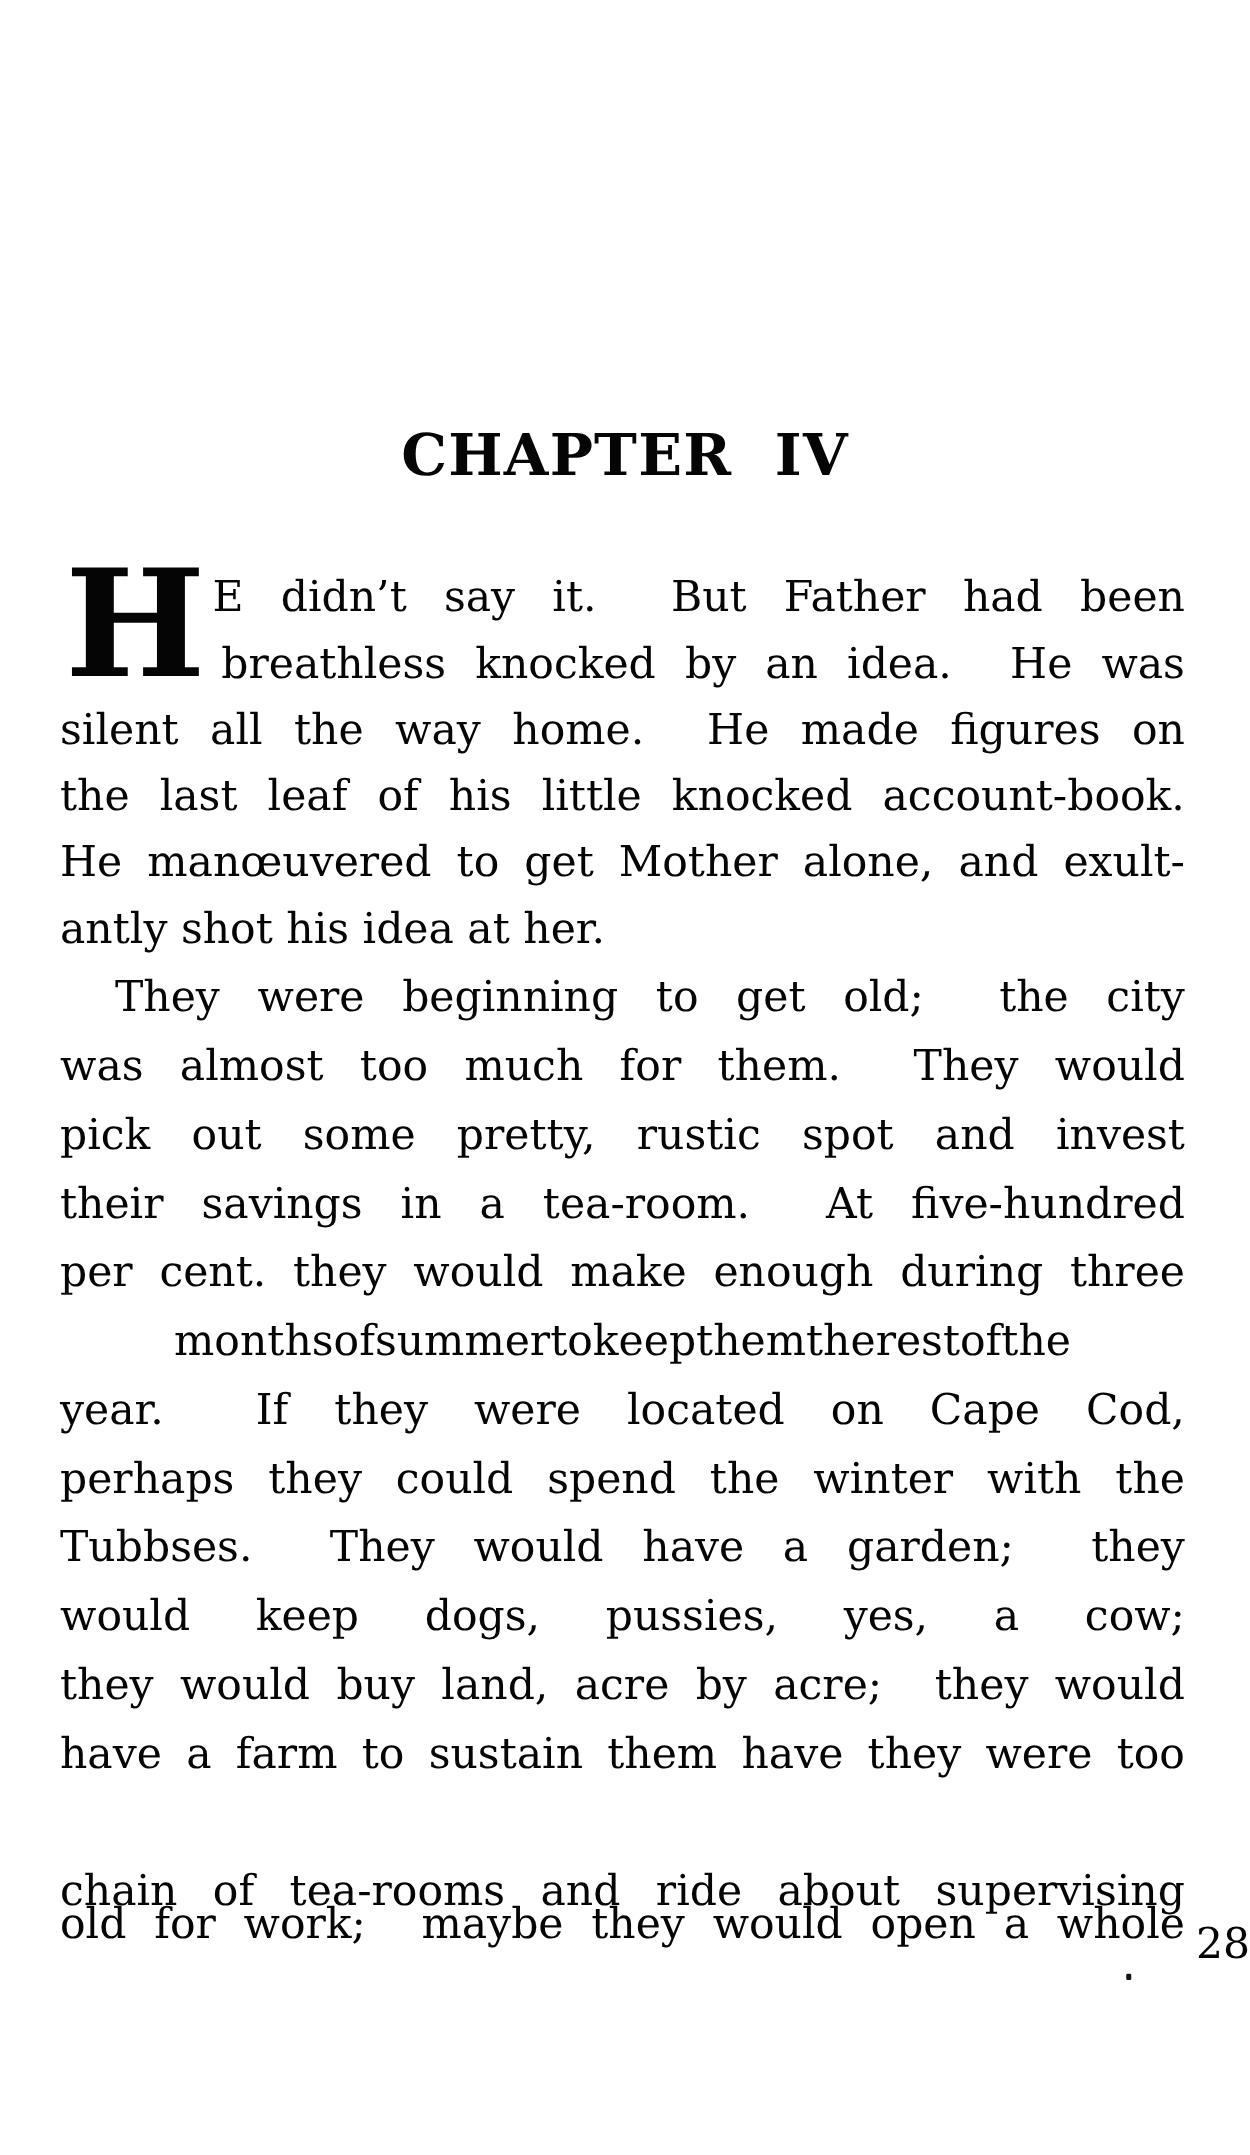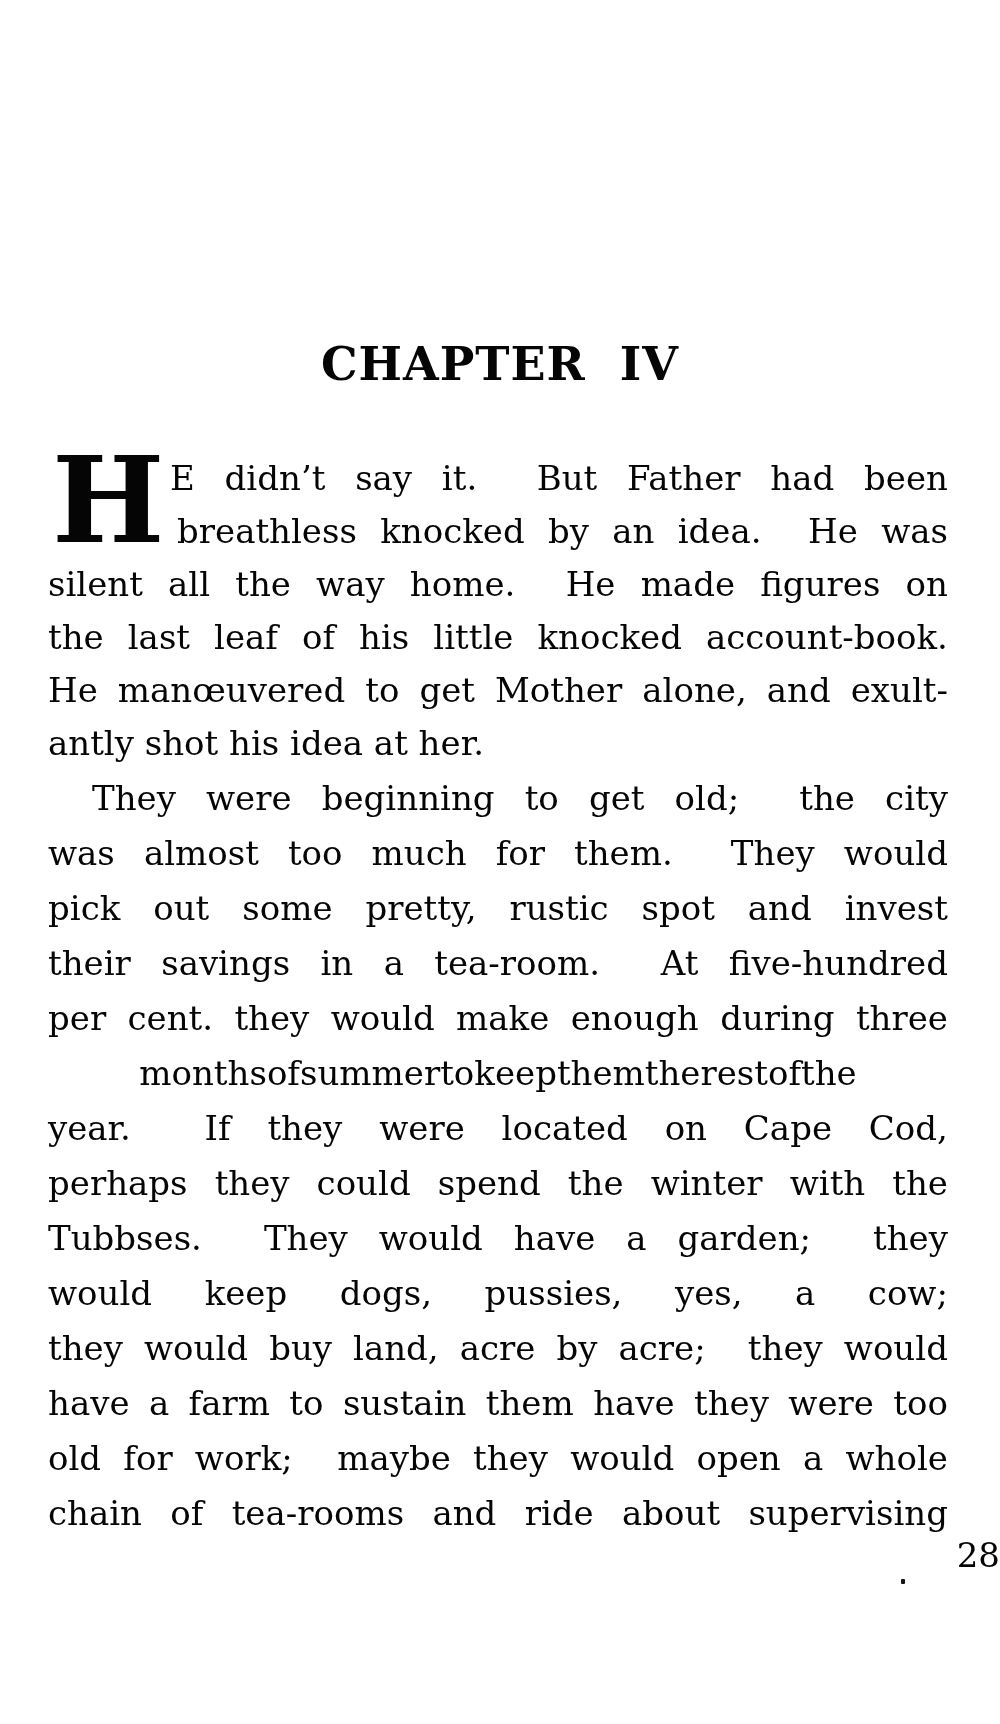--- a/index.html
+++ b/index.html
@@ -96,20 +96,20 @@
   <div class="line p2 just" style="top:881px;  left:48px; width:900px;"><span>pick</span><span>out</span><span>some</span><span>pretty,</span><span>rustic</span><span>spot</span><span>and</span><span>invest</span></div>
   <div class="line p2 just" style="top:936px;  left:48px; width:900px;"><span>their</span><span>savings</span><span>in</span><span>a</span><span>tea-room.</span><span></span><span>At</span><span>five-hundred</span></div>
   <div class="line p2 just" style="top:991px;  left:48px; width:900px;"><span>per</span><span>cent.</span><span>they</span><span>would</span><span>make</span><span>enough</span><span>during</span><span>three</span></div>
   <div class="line p2 just" style="top:1046px; left:48px; width:900px;justify-content:center;"><span>months</span><span>of</span><span>summer</span><span>to</span><span>keep</span><span>them</span><span>the</span><span>rest</span><span>of</span><span>the</span></div>
   <div class="line p2 just" style="top:1101px; left:48px; width:900px;"><span>year.</span><span></span><span>If</span><span>they</span><span>were</span><span>located</span><span>on</span><span>Cape</span><span>Cod,</span></div>
   <div class="line p2 just" style="top:1156px; left:48px; width:900px;"><span>perhaps</span><span>they</span><span>could</span><span>spend</span><span>the</span><span>winter</span><span>with</span><span>the</span></div>
   <div class="line p2 just" style="top:1211px; left:48px; width:900px;"><span>Tubbses.</span><span></span><span>They</span><span>would</span><span>have</span><span>a</span><span>garden;</span><span></span><span>they</span></div>
   <div class="line p2 just" style="top:1266px; left:48px; width:900px;"><span>would</span><span>keep</span><span>dogs,</span><span>pussies,</span><span>yes,</span><span>a</span><span>cow;</span></div>
   <div class="line p2 just" style="top:1321px; left:48px; width:900px;"><span>they</span><span>would</span><span>buy</span><span>land,</span><span>acre</span><span>by</span><span>acre;</span><span></span><span>they</span><span>would</span></div>
   <div class="line p2 just" style="top:1376px; left:48px; width:900px;"><span>have</span><span>a</span><span>farm</span><span>to</span><span>sustain</span><span>them</span><span>have</span><span>they</span><span>were</span><span>too</span></div>
-  <div class="line p2 just" style="top:1431px; left:48px; width:900px;"><span>old</span><span>for</span><span>work;</span><span></span><span>maybe</span><span>they</span><span>would</span><span>open</span><span>a</span><span>whole</span></div>
+  <div class="line p2 just" style="top:1512px; left:48px; width:900px;"><span>old</span><span>for</span><span>work;</span><span></span><span>maybe</span><span>they</span><span>would</span><span>open</span><span>a</span><span>whole</span></div>
   <div class="line p2 just" style="top:1486px; left:48px; width:900px;"><span>chain</span><span>of</span><span>tea-rooms</span><span>and</span><span>ride</span><span>about</span><span>supervising</span></div>
 
   <div class="pagenum">28</div>
 
   <div class="speck"></div>
 
 </div>
 
 </body></html>

